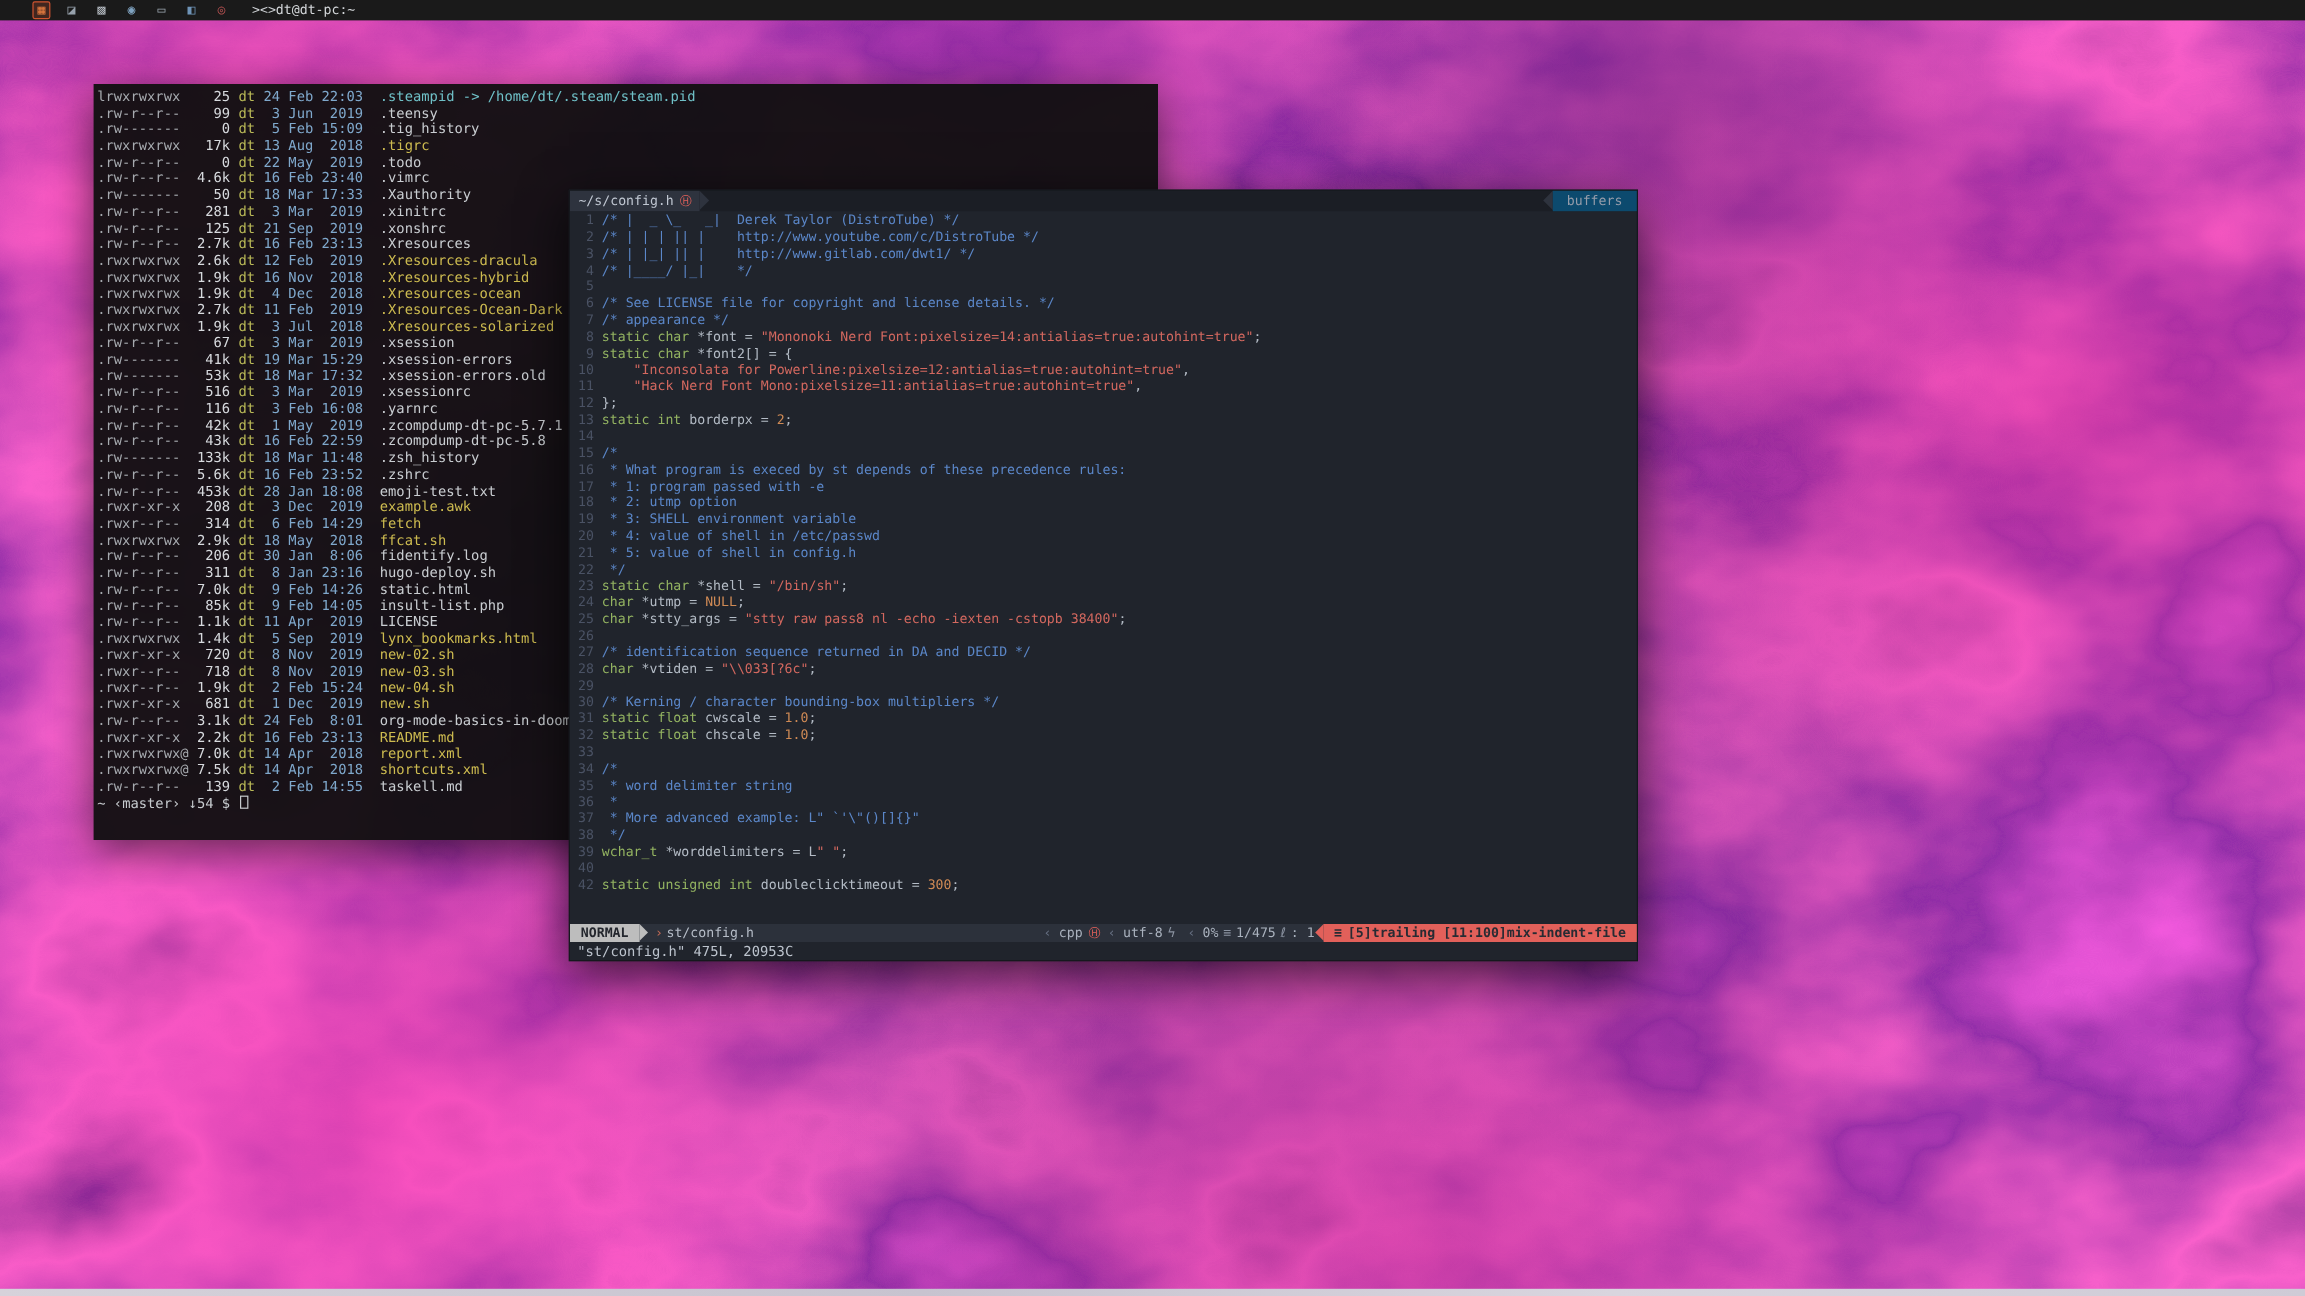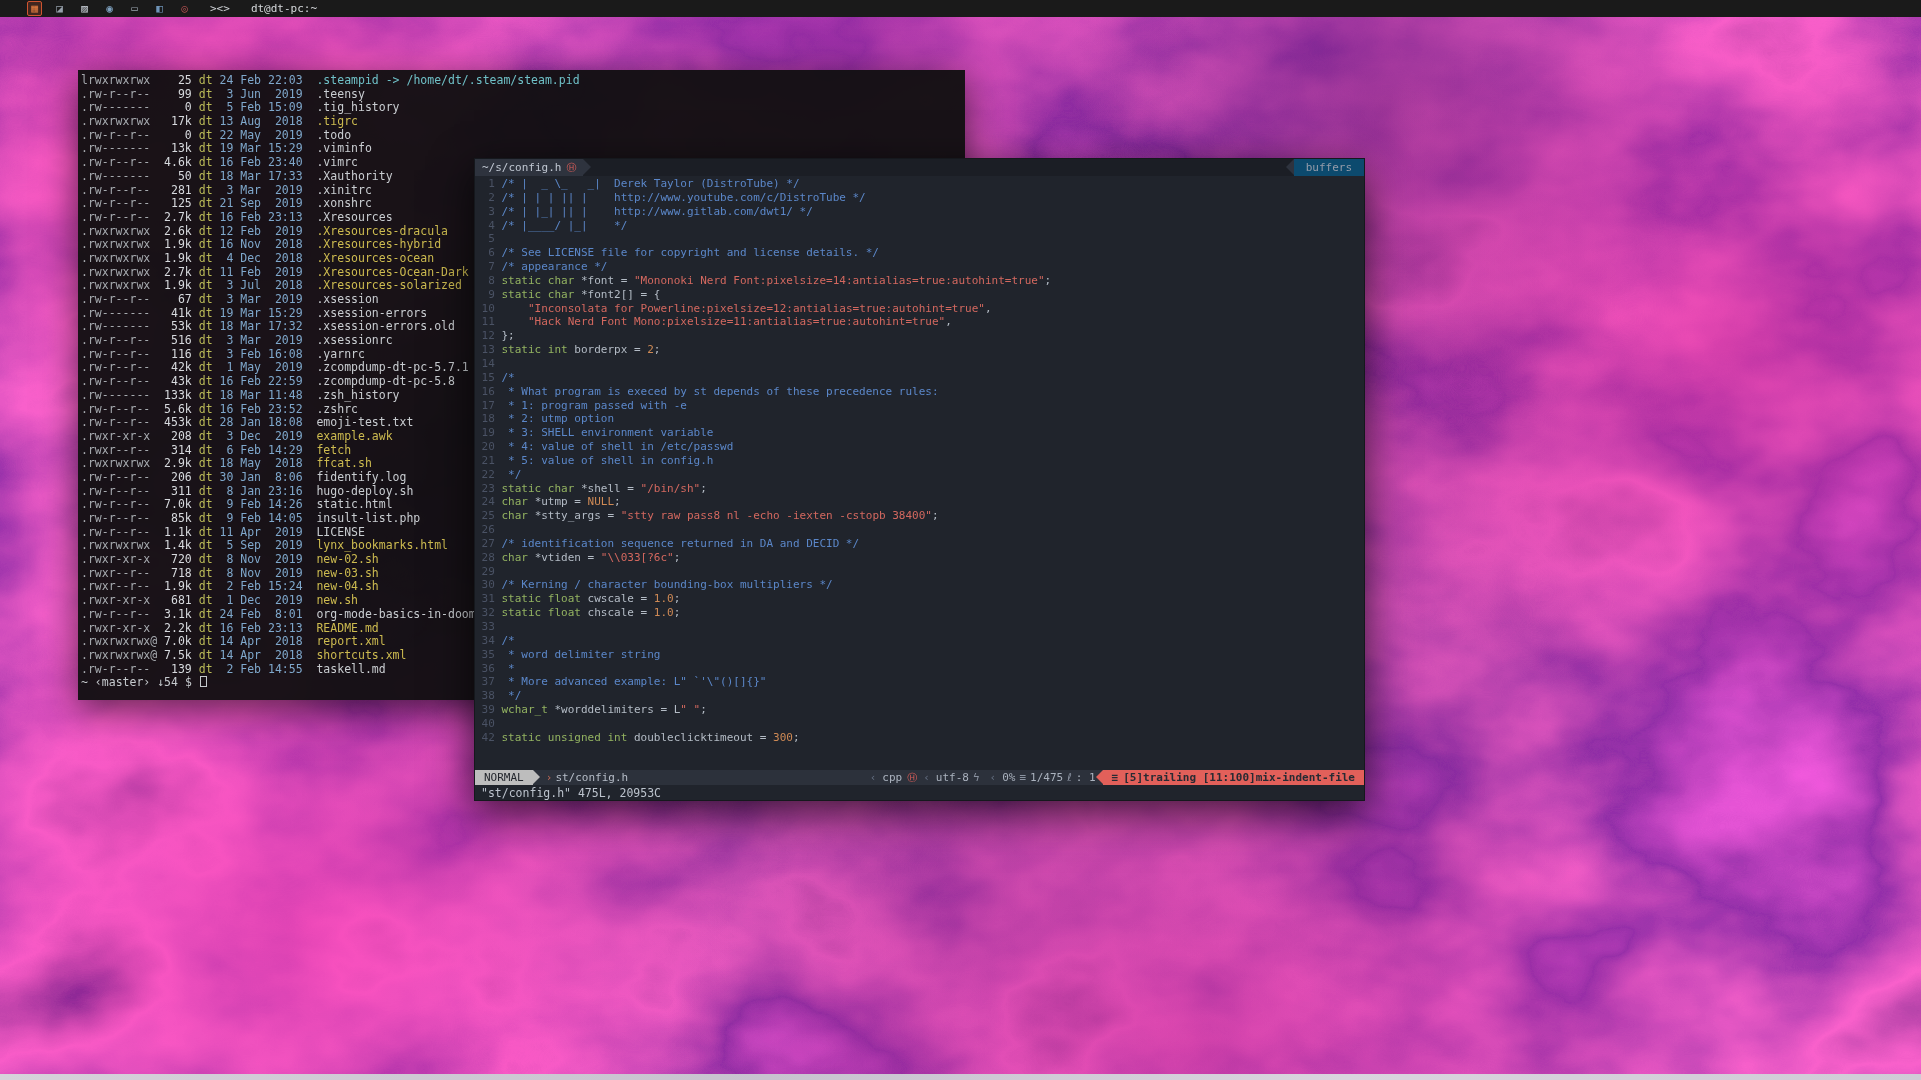--- a/index.html
+++ b/index.html
@@ -22,21 +22,21 @@
       radial-gradient(980px 760px at 50% 52%, rgba(58,16,82,.40), rgba(0,0,0,0) 78%)}
 
   
   .topbar{position:absolute;top:0;left:0;width:100%;height:17px;background:#1a1a1a;
     display:flex;align-items:center;z-index:50;font-size:11px;color:#d0d3d6}
   .tb-icons{display:flex;align-items:center;gap:10px;padding-left:27px}
   .tb-ic{font-size:11px;line-height:13px;width:15px;height:15px;display:inline-flex;
     align-items:center;justify-content:center}
   .tb-ic.on{border:1px solid #cf5430;background:rgba(207,84,48,.22);border-radius:2px}
   .tb-layout{margin-left:18px;color:#cfd2d6}
-  .tb-title{margin-left:21px;color:#d4d7da}
+  .tb-title{margin-left:0;color:#d4d7da}
 
   
   .term{position:absolute;left:78px;top:70px;width:887px;height:630px;z-index:10;
     background:rgba(17,16,17,.96);box-shadow:0 10px 34px rgba(0,0,0,.6);
     padding:4px 0 0 3px;font-size:11.5px}
   .trow,.t-prompt{white-space:pre;line-height:13.7px;height:13.7px}
   .tp{color:#a6aaaf}.ts{color:#d7dade}.to{color:#b9b957}.td{color:#7fa8cc}
   .tn.plain{color:#c9cdd1}.tn.exec{color:#cdbb50}.tn.symlink{color:#6fc0c7}
   .t-prompt{color:#c6cace;margin-top:0}
   .pp{color:#c6cace}
@@ -59,21 +59,21 @@
   .buffers{background:#0c4a6e;color:#959caa;padding:0 12px;display:flex;align-items:center}
 
   .code{flex:1;overflow:hidden;padding-top:1px;font-size:11px}
   .vrow{white-space:pre;line-height:13.85px;height:13.85px}
   .gut{color:#4a5264}
   .tk-c{color:#5b87c9}.tk-k{color:#93b361}.tk-s{color:#d3685f}
   .tk-n{color:#cf8a55}.tk-p{color:#b4bcc6}
 
   .statusline{height:15px;flex:0 0 auto;display:flex;align-items:stretch;
     background:#2c313b;font-size:11px;color:#aab2be;white-space:pre}
-  .sl-mode{background:#bdbdbd;color:#23262d;font-weight:normal;padding:0 9px;
+  .sl-mode{background:#bdbdbd;color:#23262d;font-weight:bold;padding:0 9px;
     display:flex;align-items:center}
   .sl-mode-arr{width:0;height:0;border-top:7.5px solid transparent;
     border-bottom:7.5px solid transparent;border-left:7px solid #bdbdbd}
   .sl-chev{color:#c46a55;display:flex;align-items:center;padding:0 3px 0 6px}
   .sl-file{display:flex;align-items:center;padding-right:8px;color:#b6bdc8}
   .sl-fill{flex:1}
   .sl-sep{color:#667083;display:flex;align-items:center;padding:0 6px}
   .sl-item{display:flex;align-items:center}
   .sl-mod{color:#e2605a;display:flex;align-items:center;padding-left:5px;font-size:10px}
   .sl-os,.sl-ico{color:#8b93a1;display:flex;align-items:center;padding:0 4px}
@@ -125,21 +125,20 @@
     <span class="tb-title">dt@dt-pc:~</span>
   </div>
 
   <div class="term">
     <div class="t-out">
         <div class="trow"><span class="tp">lrwxrwxrwx </span><span class="ts">   25</span><span class="to"> dt</span><span class="td"> 24 Feb 22:03</span><span class="tn symlink">  .steampid</span><span class="tn symlink"> -&gt; </span><span class="tn symlink">/home/dt/.steam/steam.pid</span></div>
         <div class="trow"><span class="tp">.rw-r--r-- </span><span class="ts">   99</span><span class="to"> dt</span><span class="td">  3 Jun  2019</span><span class="tn plain">  .teensy</span></div>
         <div class="trow"><span class="tp">.rw------- </span><span class="ts">    0</span><span class="to"> dt</span><span class="td">  5 Feb 15:09</span><span class="tn plain">  .tig_history</span></div>
         <div class="trow"><span class="tp">.rwxrwxrwx </span><span class="ts">  17k</span><span class="to"> dt</span><span class="td"> 13 Aug  2018</span><span class="tn exec">  .tigrc</span></div>
         <div class="trow"><span class="tp">.rw-r--r-- </span><span class="ts">    0</span><span class="to"> dt</span><span class="td"> 22 May  2019</span><span class="tn plain">  .todo</span></div>
-        <div class="trow"><span class="tp">.rw------- </span><span class="ts">  13k</span><span class="to"> dt</span><span class="td"> 19 Mar 15:29</span><span class="tn plain">  .viminfo</span></div>
         <div class="trow"><span class="tp">.rw-r--r-- </span><span class="ts"> 4.6k</span><span class="to"> dt</span><span class="td"> 16 Feb 23:40</span><span class="tn plain">  .vimrc</span></div>
         <div class="trow"><span class="tp">.rw------- </span><span class="ts">   50</span><span class="to"> dt</span><span class="td"> 18 Mar 17:33</span><span class="tn plain">  .Xauthority</span></div>
         <div class="trow"><span class="tp">.rw-r--r-- </span><span class="ts">  281</span><span class="to"> dt</span><span class="td">  3 Mar  2019</span><span class="tn plain">  .xinitrc</span></div>
         <div class="trow"><span class="tp">.rw-r--r-- </span><span class="ts">  125</span><span class="to"> dt</span><span class="td"> 21 Sep  2019</span><span class="tn plain">  .xonshrc</span></div>
         <div class="trow"><span class="tp">.rw-r--r-- </span><span class="ts"> 2.7k</span><span class="to"> dt</span><span class="td"> 16 Feb 23:13</span><span class="tn plain">  .Xresources</span></div>
         <div class="trow"><span class="tp">.rwxrwxrwx </span><span class="ts"> 2.6k</span><span class="to"> dt</span><span class="td"> 12 Feb  2019</span><span class="tn exec">  .Xresources-dracula</span></div>
         <div class="trow"><span class="tp">.rwxrwxrwx </span><span class="ts"> 1.9k</span><span class="to"> dt</span><span class="td"> 16 Nov  2018</span><span class="tn exec">  .Xresources-hybrid</span></div>
         <div class="trow"><span class="tp">.rwxrwxrwx </span><span class="ts"> 1.9k</span><span class="to"> dt</span><span class="td">  4 Dec  2018</span><span class="tn exec">  .Xresources-ocean</span></div>
         <div class="trow"><span class="tp">.rwxrwxrwx </span><span class="ts"> 2.7k</span><span class="to"> dt</span><span class="td"> 11 Feb  2019</span><span class="tn exec">  .Xresources-Ocean-Dark</span></div>
         <div class="trow"><span class="tp">.rwxrwxrwx </span><span class="ts"> 1.9k</span><span class="to"> dt</span><span class="td">  3 Jul  2018</span><span class="tn exec">  .Xresources-solarized</span></div>

